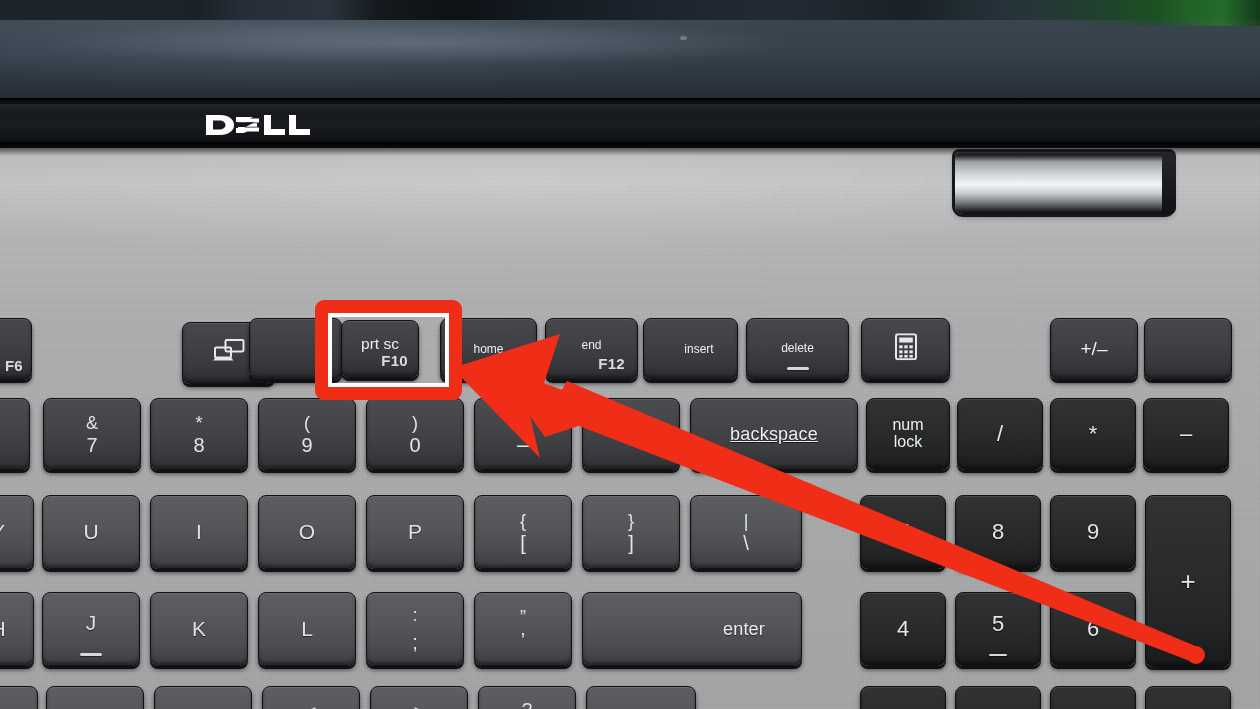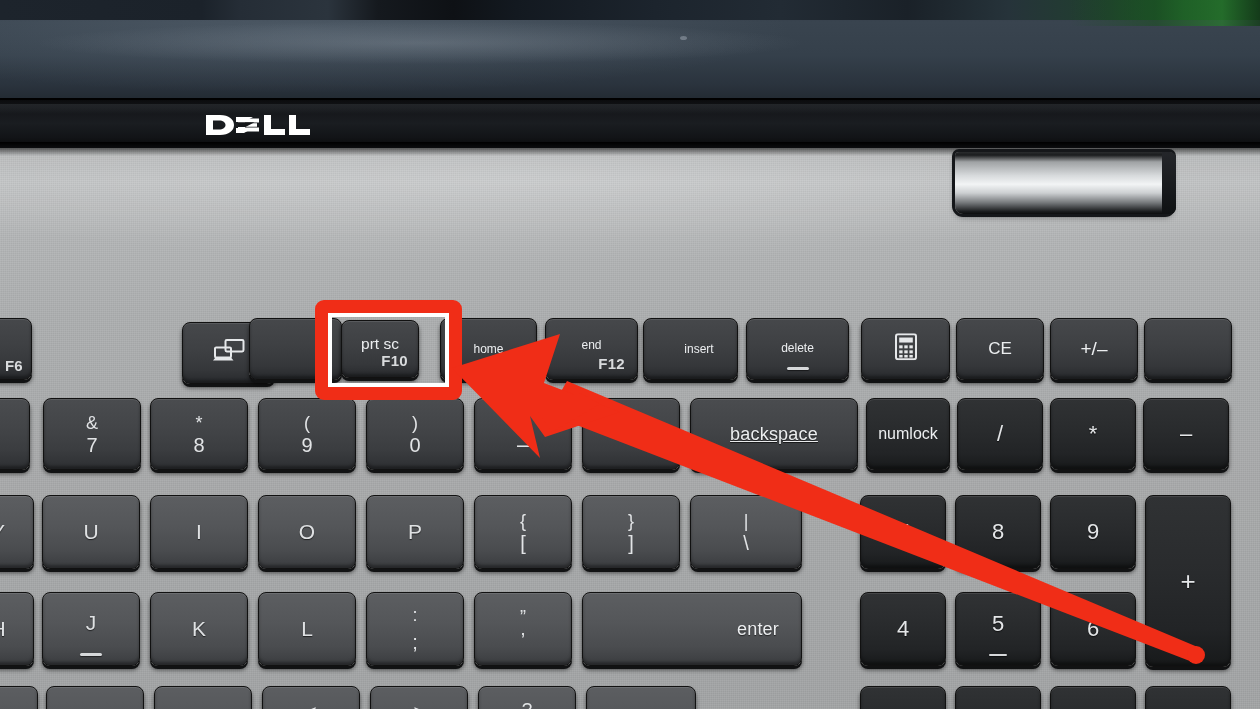--- a/index.html
+++ b/index.html
@@ -144,21 +144,21 @@
 
   
   .dual { display:flex; flex-direction:column; align-items:center; justify-content:center; gap:3px; line-height:1; }
   .dual .top { font-size: 18px; color:#e2e4e6; }
   .dual .bot { font-size: 20px; color:#e2e4e6; }
 
   
   .fnlabel { position:absolute; right:8px; bottom:5px; font-size:15px; color:#d9dbdd; font-weight:bold; letter-spacing:.3px; }
   .fnword  { position:absolute; left:0; right:0; top:50%; transform:translateY(-60%); text-align:center; font-size:12px; color:#eceef0; }
   .fnicon  { position:absolute; left:0; right:0; top:50%; transform:translateY(-58%); display:flex; justify-content:center; }
-  .two-line { display:flex; align-items:center; line-height:1.05; }
+  .two-line { display:flex; flex-direction:column; align-items:center; line-height:1.05; }
   .two-line span { font-size:16px; color:#eceef0; }
 
   
   .hbar {
     position: absolute; left: 50%; transform: translateX(-50%);
     bottom: 9px; width: 22px; height: 3px; border-radius: 2px;
     background: #d6d8da; box-shadow: 0 1px 1px rgba(0,0,0,.5);
   }
   .hbar.thin { width: 18px; height: 2.5px; }
 
@@ -312,25 +312,20 @@
                     <rect x="14.4" y="17" width="3.4" height="3"></rect>
                 <rect x="4.2" y="21.6" width="3.4" height="2.6"></rect>
                     <rect x="9.3" y="21.6" width="3.4" height="2.6"></rect>
                     <rect x="14.4" y="21.6" width="3.4" height="2.6"></rect>
               </g>
             </svg>
           </div>
         </div>
       </div>
 
-      <div class="key fn" style="left:956px; top:0; width:88px; height:62px;">
-        <div class="cap">
-          <div class="fnword" style="transform:translateY(-50%);font-size:17px;">CE</div>
-        </div>
-      </div>
 
       <div class="key fn" style="left:1050px; top:0; width:88px; height:62px;">
         <div class="cap">
           <div class="fnword" style="transform:translateY(-50%);font-size:19px;">+/–</div>
         </div>
       </div>
 
       <div class="key fn" style="left:1144px; top:0; width:88px; height:62px;">
         <div class="cap"></div>
       </div>
@@ -548,21 +543,21 @@
       <div class="key alpha" style="left:474px; top:0; width:98px; height:74px;">
         <div class="cap">
               <div class="dual" style="gap:4px">
           <span class="top">”</span>
           <span class="bot">’</span>
         </div>
             </div>
       </div>
 
       <div class="key alpha" style="left:582px; top:0; width:220px; height:74px;">
-        <div class="cap" style="justify-content:flex-end; padding-right:22px;">
+        <div class="cap" style="justify-content:flex-end; padding-right:36px;">
           <span class="lbl-word" style="font-size:18px">enter</span>
         </div>
       </div>
 
       <div class="key pad" style="left:860px; top:0; width:86px; height:74px;">
         <div class="cap">
               <span class="lbl-pad">4</span>
             </div>
       </div>
 

